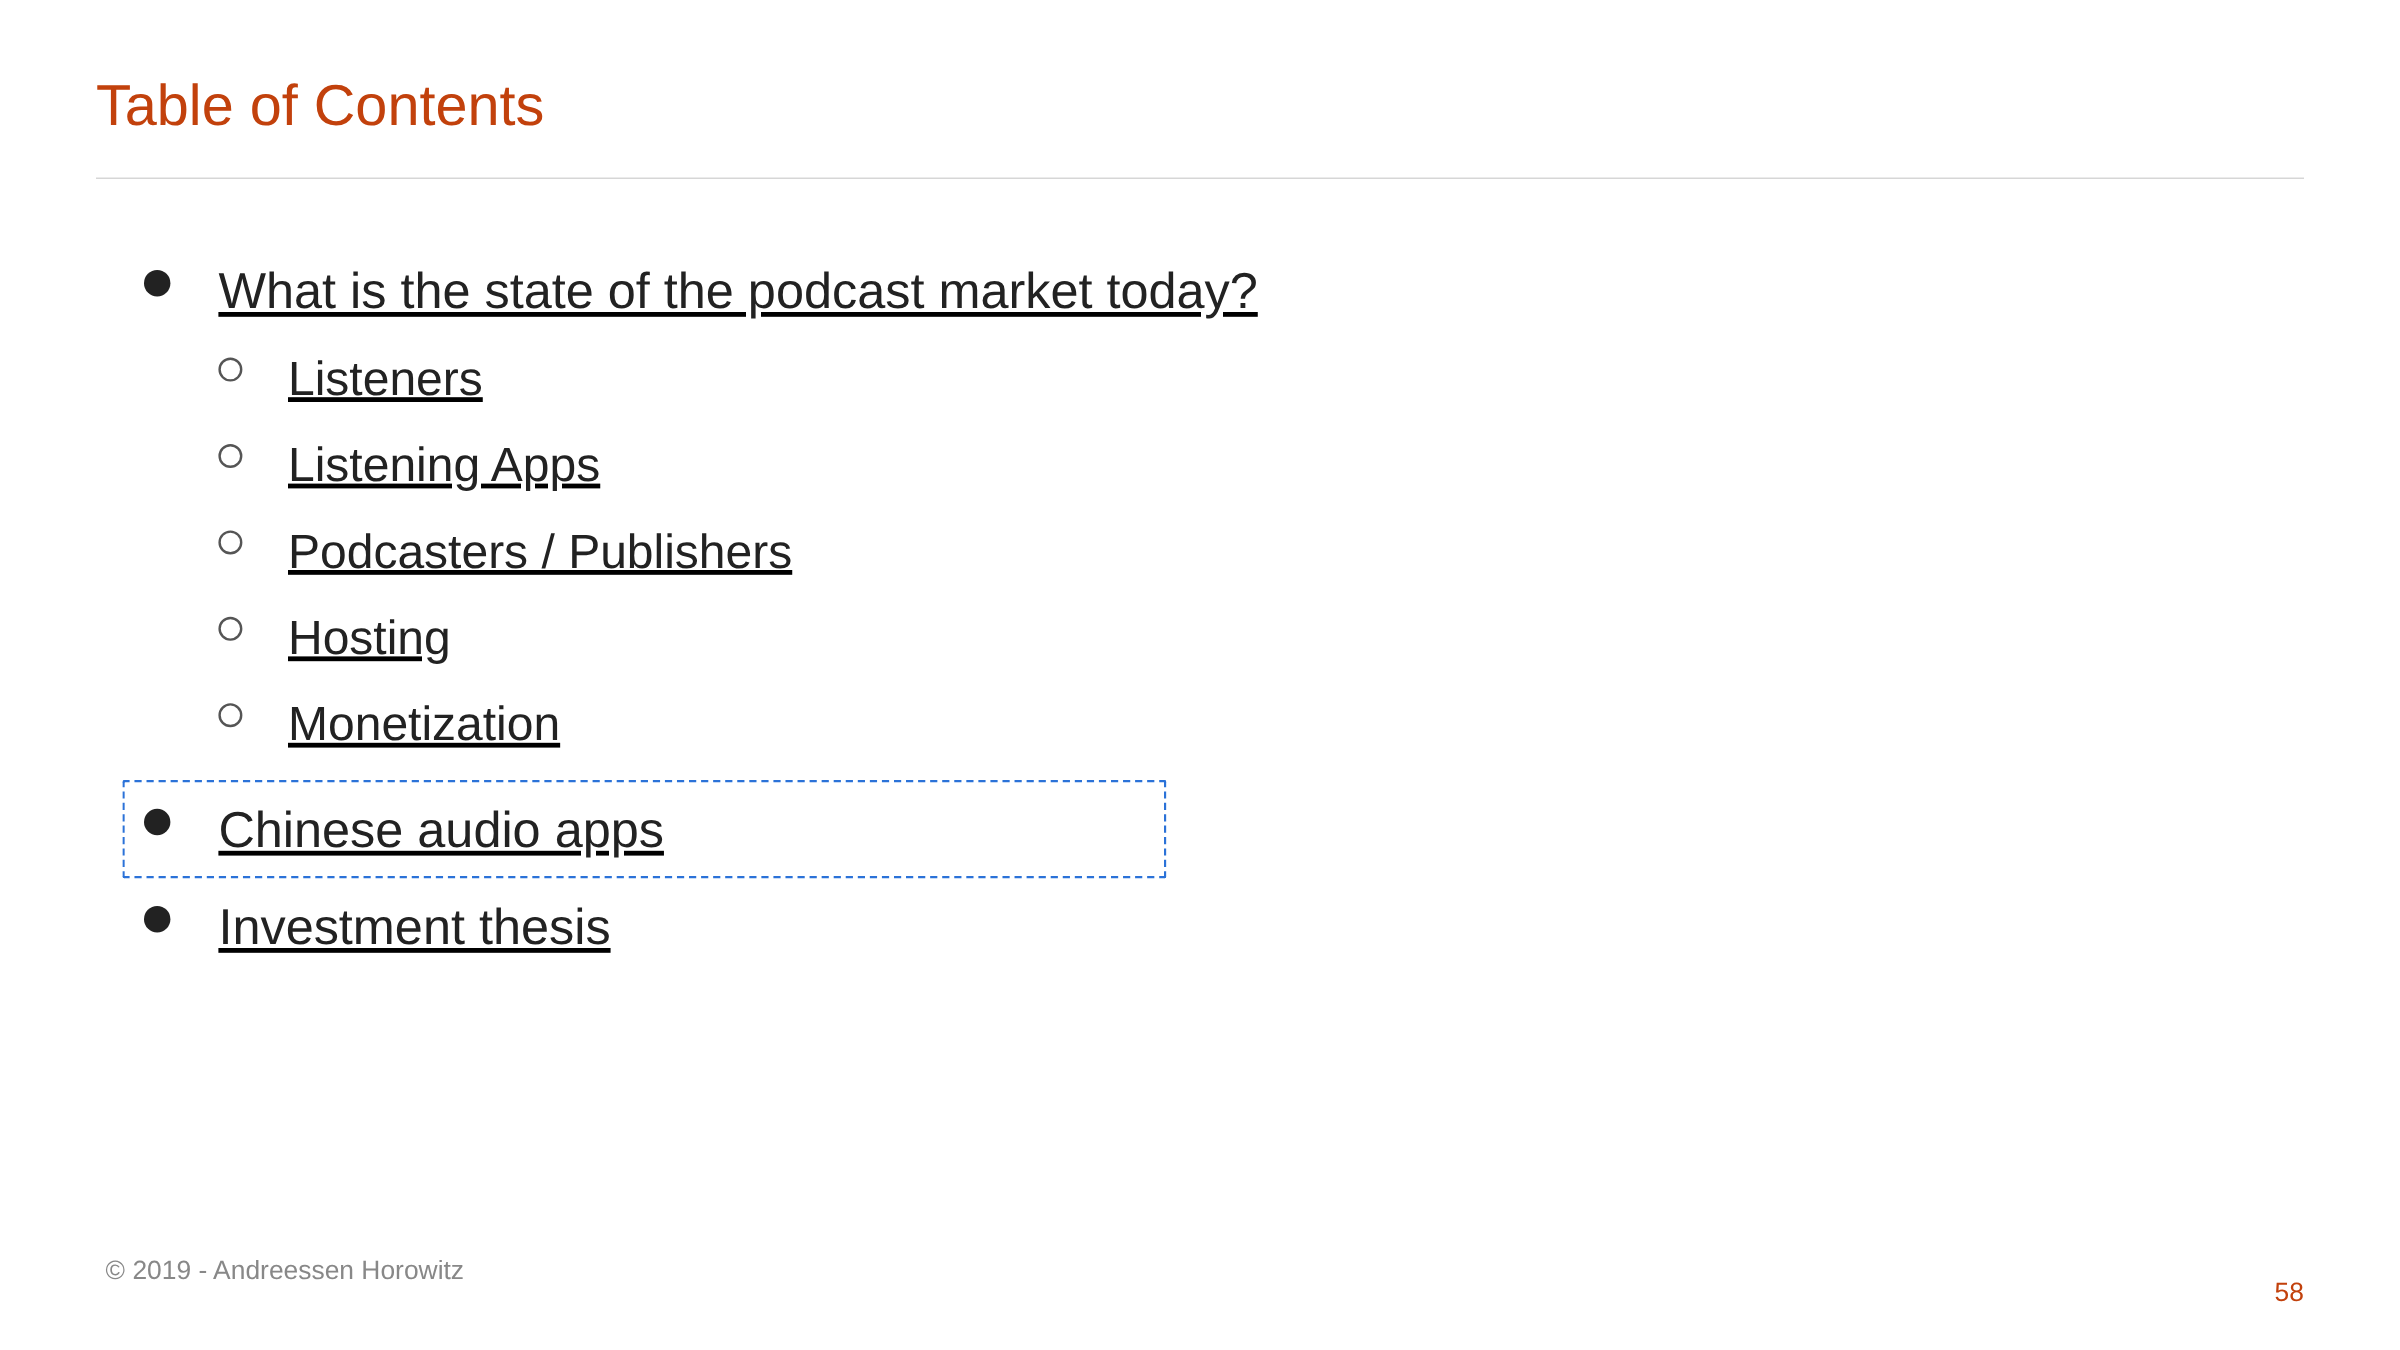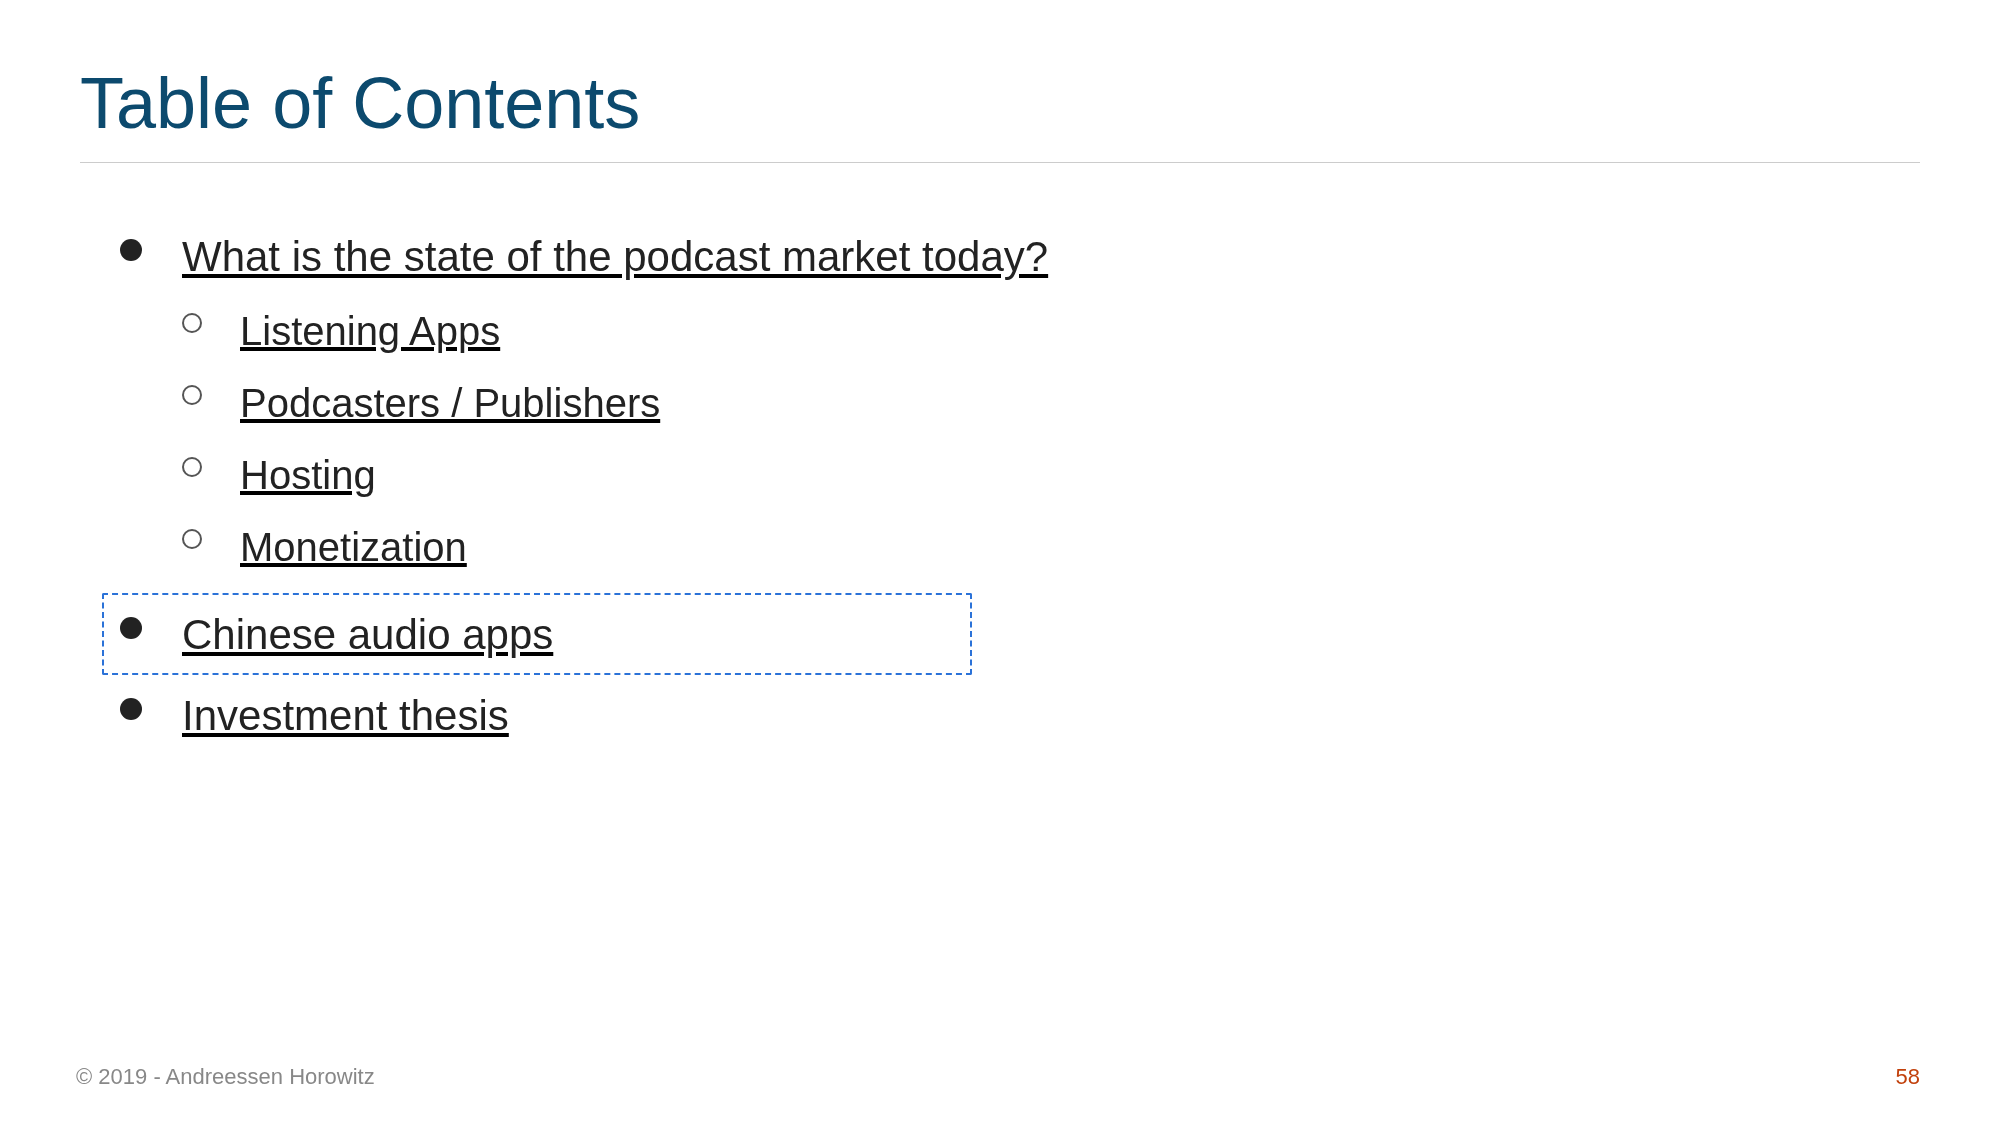--- a/index.html
+++ b/index.html
@@ -19,24 +19,24 @@
 
     .slide {
       width: 2000px;
       height: 1125px;
       background: #ffffff;
       position: relative;
       padding: 60px 80px 60px 80px;
     }
 
     .title {
-      font-size: 72px;
+      font-size: 48px;
       font-weight: 300;
-      color: #0c4a6e;
-      margin-bottom: 16px;
+      color: #c2410c;
+      margin-bottom: 30px;
       line-height: 1.2;
     }
 
     .divider {
       width: 100%;
       height: 1px;
       background: #cccccc;
       margin-bottom: 60px;
     }
 
@@ -107,25 +107,25 @@
       width: 870px;
       height: 82px;
       border: 2.5px dashed #2b72d8;
       border-radius: 2px;
       pointer-events: none;
     }
 
     .footer {
       position: absolute;
       bottom: 35px;
-      left: 76px;
+      left: 88px;
       right: 80px;
       display: flex;
       justify-content: space-between;
-      align-items: flex-end;
+      align-items: center;
     }
 
     .footer-copyright {
       font-size: 22px;
       color: #888888;
     }
 
     .footer-page {
       font-size: 22px;
       color: #c2410c;
@@ -140,20 +140,24 @@
   <div class="divider"></div>
 
   <div class="content">
     <ul class="main-list">
 
       <li>
         <span class="bullet-filled"></span>
         <div>
           <span>What is the state of the podcast market today?</span>
           <ul class="sub-list">
+            <li>
+              <span class="bullet-empty"></span>
+              <span>Listeners</span>
+            </li>
             <li>
               <span class="bullet-empty"></span>
               <span>Listening Apps</span>
             </li>
             <li>
               <span class="bullet-empty"></span>
               <span>Podcasters / Publishers</span>
             </li>
             <li>
               <span class="bullet-empty"></span>

